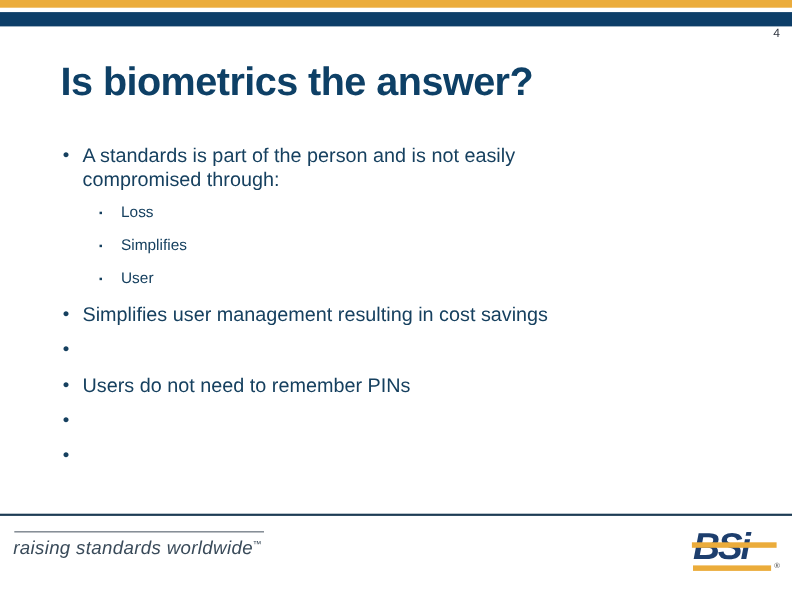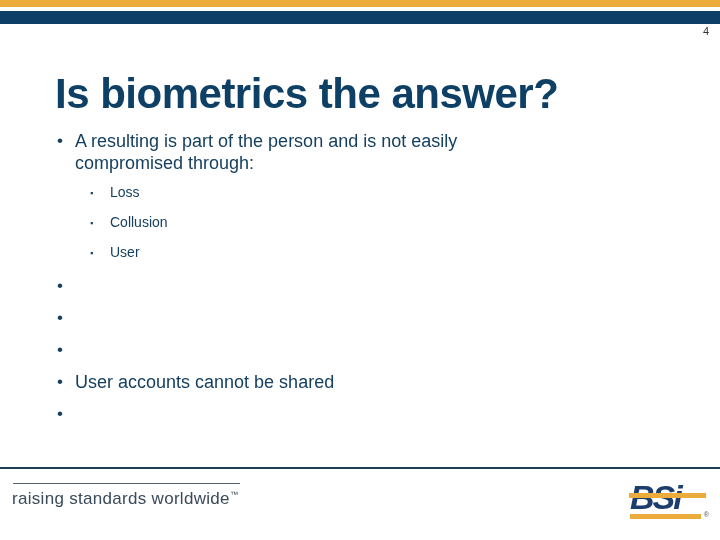--- a/index.html
+++ b/index.html
@@ -14,24 +14,23 @@
   
   .bar-yellow { position:absolute; left:0; top:0; width:720px; height:7px; background:var(--brand-yellow,#EBAC3B); }
   .bar-navy   { position:absolute; left:0; top:11px; width:720px; height:13px; background:var(--brand-navy,#0D3E68); }
   .page-number {
     position:absolute; top:25px; right:11px;
     font-size:11px; color:#2f3640;
   }
   
   .slide-title {
     position:absolute; left:55px; top:55px;
-    font-size:42px; font-weight:bold; line-height:38px;
+    font-size:36px; font-weight:bold; line-height:38px;
     color:var(--title-navy,#0E4066);
     letter-spacing:-0.5px;
-    margin-top:20px;
   }
   
   .bullets {
     position:absolute; left:50px; top:130px; width:560px;
     color:var(--body-navy,#16405F);
   }
   .bullet-row { display:flex; align-items:flex-start; margin-bottom:10px; }
   .bullet-dot {
     width:18px; margin-left:7px; flex:0 0 18px;
     font-size:17px; line-height:22px;
@@ -40,21 +39,21 @@
   .sub-list { margin:10px 0 13px 40px; }
   .sub-row { display:flex; align-items:flex-start; margin-bottom:12px; }
   .sub-row:last-child { margin-bottom:0; }
   .sub-dot { width:20px; flex:0 0 20px; font-size:9px; line-height:17px; padding-top:1px; }
   .sub-text { font-size:14px; line-height:17px; }
   
   .footer-rule-full  { position:absolute; left:0; top:467px; width:720px; height:2px; background:#1d3c55; }
   .footer-rule-short { position:absolute; left:13px; top:483px; width:227px; height:1px; background:#55606b; }
   .tagline {
     position:absolute; left:12px; top:489px;
-    font-size:17px; color:#394a59;
+    font-style:italic; font-size:17px; color:#394a59;
     letter-spacing:0.3px;
   }
   .tagline sup { font-size:8px; vertical-align:super; }
   
   .bsi-logo { position:absolute; left:629px; top:485px; width:77px; height:35px; }
   .bsi-letters {
     position:absolute; left:1px; top:-7px;
     font-family:"Liberation Sans", sans-serif;
     font-style:italic; font-weight:900; font-size:34px;
     letter-spacing:-2px;
@@ -69,48 +68,49 @@
 
 <div class="bar-yellow"></div>
 <div class="bar-navy"></div>
 <div class="page-number">4</div>
 
 <h1 class="slide-title">Is biometrics the answer?</h1>
 
 <div class="bullets">
     <div class="bullet-row">
       <span class="bullet-dot">•</span>
-      <span class="bullet-text">A resulting is part of the person and is not easily compromised through:</span>
+      <span class="bullet-text">A standards is part of the person and is not easily compromised through:</span>
     </div>
     <div class="sub-list">
       <div class="sub-row">
         <span class="sub-dot">▪</span>
         <span class="sub-text">Loss</span>
       </div>
       <div class="sub-row">
         <span class="sub-dot">▪</span>
-        <span class="sub-text">Collusion</span>
+        <span class="sub-text">Simplifies</span>
       </div>
       <div class="sub-row">
         <span class="sub-dot">▪</span>
         <span class="sub-text">User</span>
       </div>
     </div>
     <div class="bullet-row">
       <span class="bullet-dot">•</span>
+      <span class="bullet-text">Simplifies user management resulting in cost savings</span>
     </div>
     <div class="bullet-row">
       <span class="bullet-dot">•</span>
     </div>
     <div class="bullet-row">
       <span class="bullet-dot">•</span>
+      <span class="bullet-text">Users do not need to remember PINs</span>
     </div>
     <div class="bullet-row">
       <span class="bullet-dot">•</span>
-      <span class="bullet-text">User accounts cannot be shared</span>
     </div>
     <div class="bullet-row">
       <span class="bullet-dot">•</span>
     </div>
   </div>
 
 <div class="footer-rule-full"></div>
 <div class="footer-rule-short"></div>
 
 <div class="tagline">

